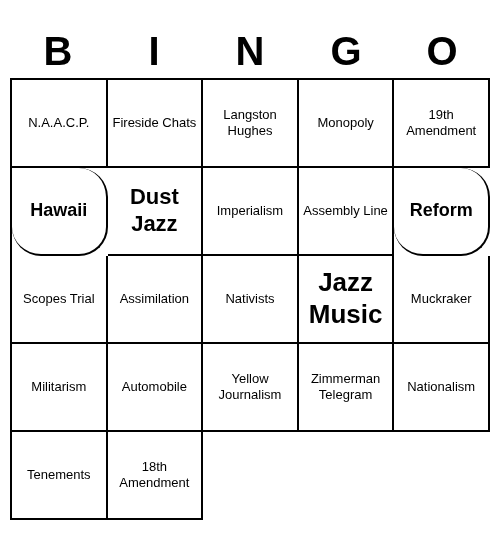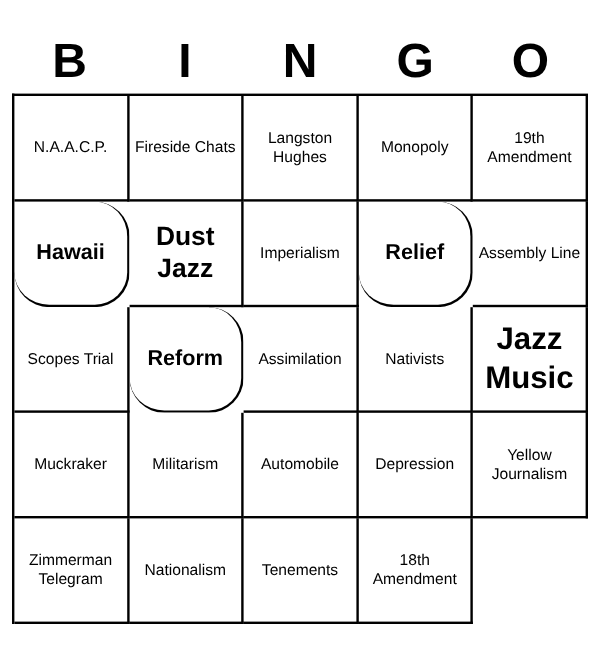--- a/index.html
+++ b/index.html
@@ -84,30 +84,28 @@
     </div>
   <div class="bingo-grid">
   <div class="bingo-cell">N.A.A.C.P.</div>
       <div class="bingo-cell">Fireside Chats</div>
       <div class="bingo-cell">Langston Hughes</div>
       <div class="bingo-cell">Monopoly</div>
       <div class="bingo-cell">19th Amendment</div>
       <div class="bingo-cell medium-text">Hawaii</div>
       <div class="bingo-cell large-text">Dust Jazz</div>
       <div class="bingo-cell">Imperialism</div>
-      <div class="bingo-cell medium-text">Relief</div>
       <div class="bingo-cell">Assembly Line</div>
+      <div class="bingo-cell medium-text">Reform</div>
       <div class="bingo-cell">Scopes Trial</div>
-      <div class="bingo-cell medium-text">Reform</div>
       <div class="bingo-cell">Assimilation</div>
       <div class="bingo-cell">Nativists</div>
       <div class="bingo-cell jazz-text">Jazz Music</div>
       <div class="bingo-cell">Muckraker</div>
       <div class="bingo-cell">Militarism</div>
       <div class="bingo-cell">Automobile</div>
-      <div class="bingo-cell">Depression</div>
       <div class="bingo-cell">Yellow Journalism</div>
       <div class="bingo-cell">Zimmerman Telegram</div>
       <div class="bingo-cell">Nationalism</div>
       <div class="bingo-cell">Tenements</div>
       <div class="bingo-cell">18th Amendment</div>
     </div>
 </div>
 
 </body></html>

